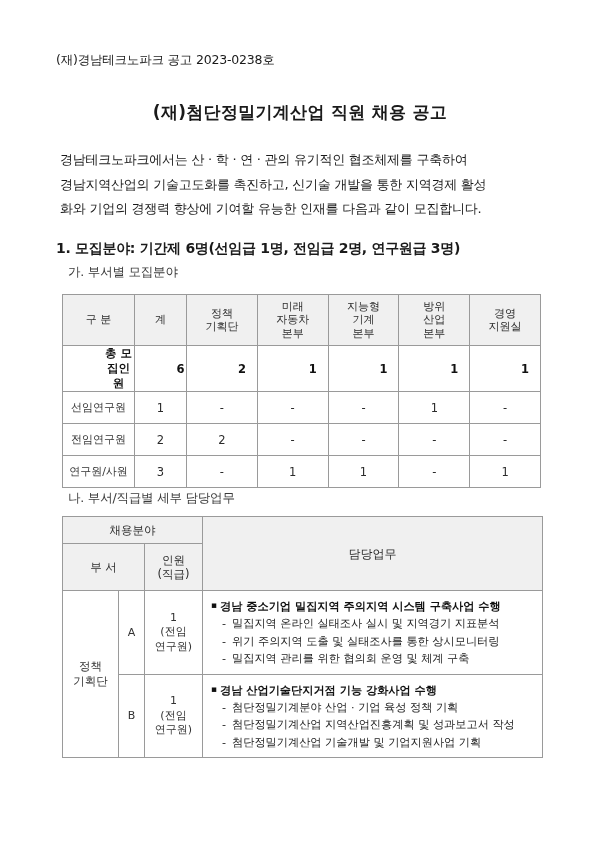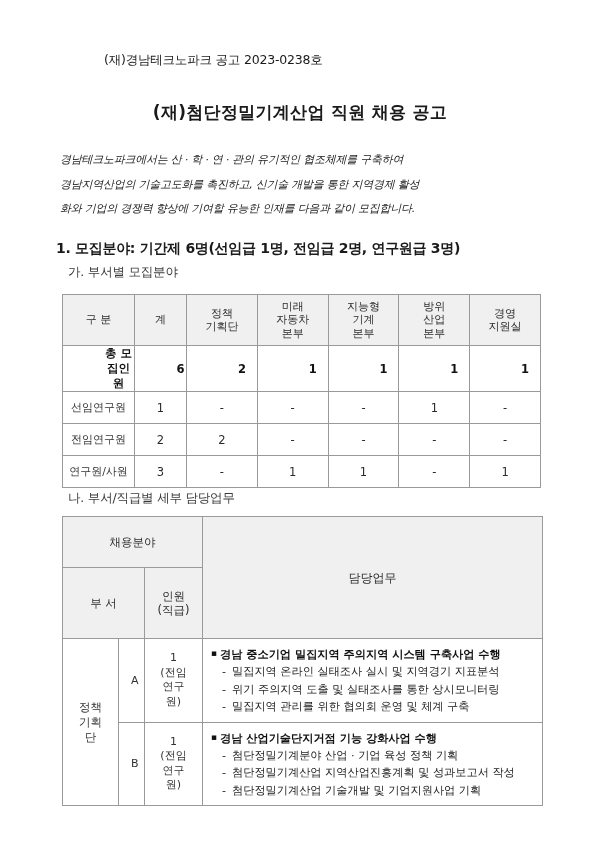--- a/index.html
+++ b/index.html
@@ -25,45 +25,43 @@
   }
 
   
   .doc-number {
     position: absolute;
     left: 56px;
     top: 52px;
     font-size: 12.5px;
     letter-spacing: -0.2px;
     white-space: nowrap;
-    margin-left: 48px;
   }
 
   
   .doc-title {
     position: absolute;
     left: 0;
     right: 0;
     top: 101px;
     text-align: center;
     font-size: 17px;
     font-weight: bold;
     letter-spacing: 0.3px;
   }
 
   
   .intro {
     position: absolute;
     left: 60px;
     top: 148px;
     width: 482px;
-    font-size: 11px;
+    font-size: 13px;
     line-height: 24.5px;
     letter-spacing: -0.25px;
-    font-style: italic;
   }
   .intro .ln { display: block; white-space: nowrap; }
 
   
   .section-heading {
     position: absolute;
     left: 56px;
     top: 240px;
     font-size: 14px;
     font-weight: bold;
@@ -139,21 +137,21 @@
     left: 62px;
     top: 516px;
     width: 480px;
     border-collapse: collapse;
     table-layout: fixed;
   }
   .tbl-duty th, .tbl-duty td {
     border: 1px solid #9a9a9a;
     font-weight: normal;
     vertical-align: middle;
-    padding: 12px;
+    padding: 0;
     color: #2b2b2b;
   }
   .tbl-duty thead th {
     background: #f0f0f0;
     text-align: center;
     font-size: 11.5px;
     line-height: 14px;
   }
   .tbl-duty th.h-field { height: 26px; }
   .tbl-duty th.h-dept, .tbl-duty th.h-count { height: 46px; }

